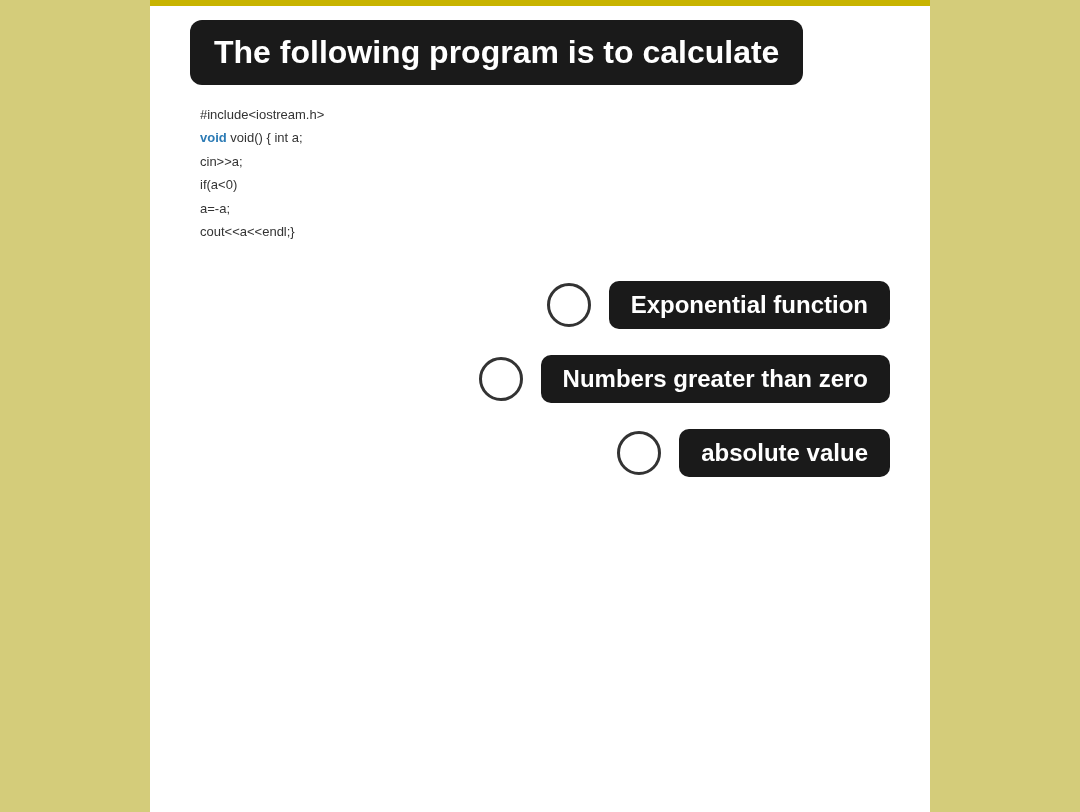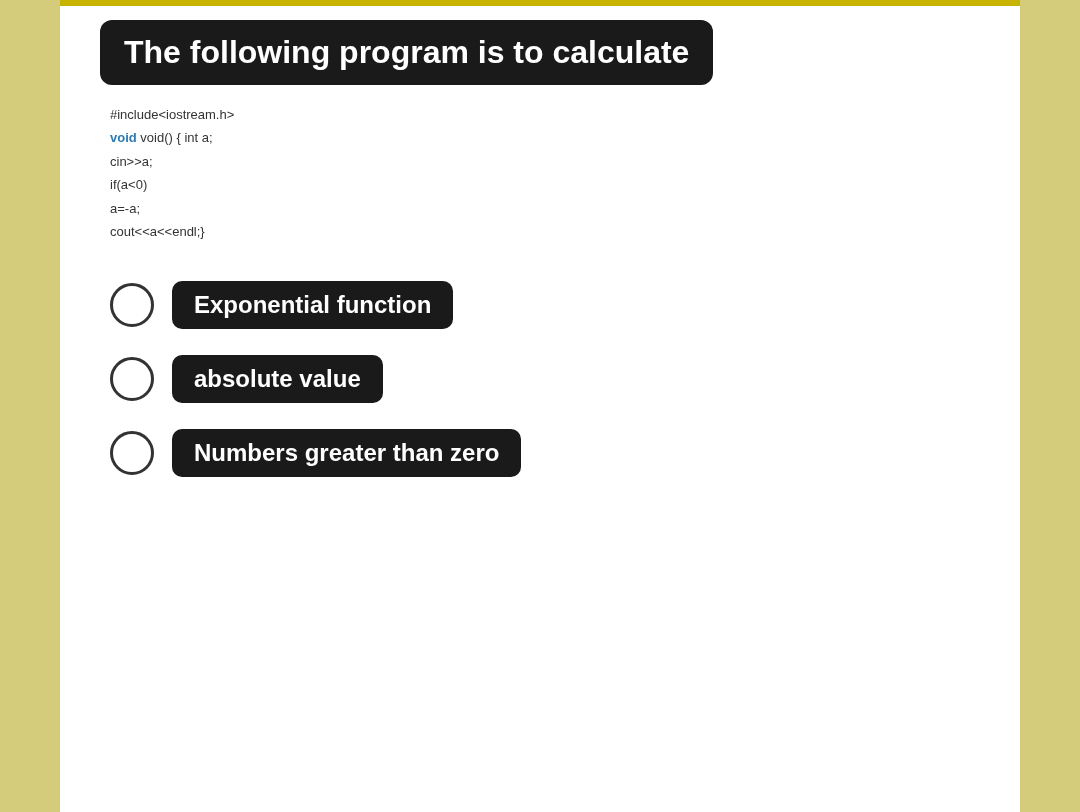--- a/index.html
+++ b/index.html
@@ -13,21 +13,21 @@
       height: 812px;
       background-color: #d4cc7a;
       display: flex;
       justify-content: center;
       align-items: flex-start;
       font-family: Arial, sans-serif;
       overflow: hidden;
     }
 
     .page-wrapper {
-      width: 960px;
+      width: 780px;
       min-height: 812px;
       background-color: #ffffff;
       margin: 0 60px;
       padding: 20px 40px 40px 40px;
       position: relative;
     }
 
     .question-title {
       background-color: #1a1a1a;
       color: #ffffff;
@@ -57,20 +57,21 @@
 
     .code-line .normal {
       color: #333;
     }
 
     .options-container {
       display: flex;
       flex-direction: column;
       gap: 10px;
       padding-left: 10px;
+      align-items: flex-end;
     }
 
     .option-row {
       display: flex;
       align-items: center;
       gap: 18px;
       padding: 8px 0;
     }
 
     .radio-circle {
@@ -138,22 +139,22 @@
   <div class="options-container">
 
     <div class="option-row">
       <div class="radio-circle"></div>
       <span class="option-label">Exponential function</span>
     </div>
 
 
     <div class="option-row">
       <div class="radio-circle"></div>
-      <span class="option-label">absolute value</span>
+      <span class="option-label">Numbers greater than zero</span>
     </div>
 
     <div class="option-row">
       <div class="radio-circle"></div>
-      <span class="option-label">Numbers greater than zero</span>
+      <span class="option-label">absolute value</span>
     </div>
 
   </div>
 </div>
 
 </body></html>

